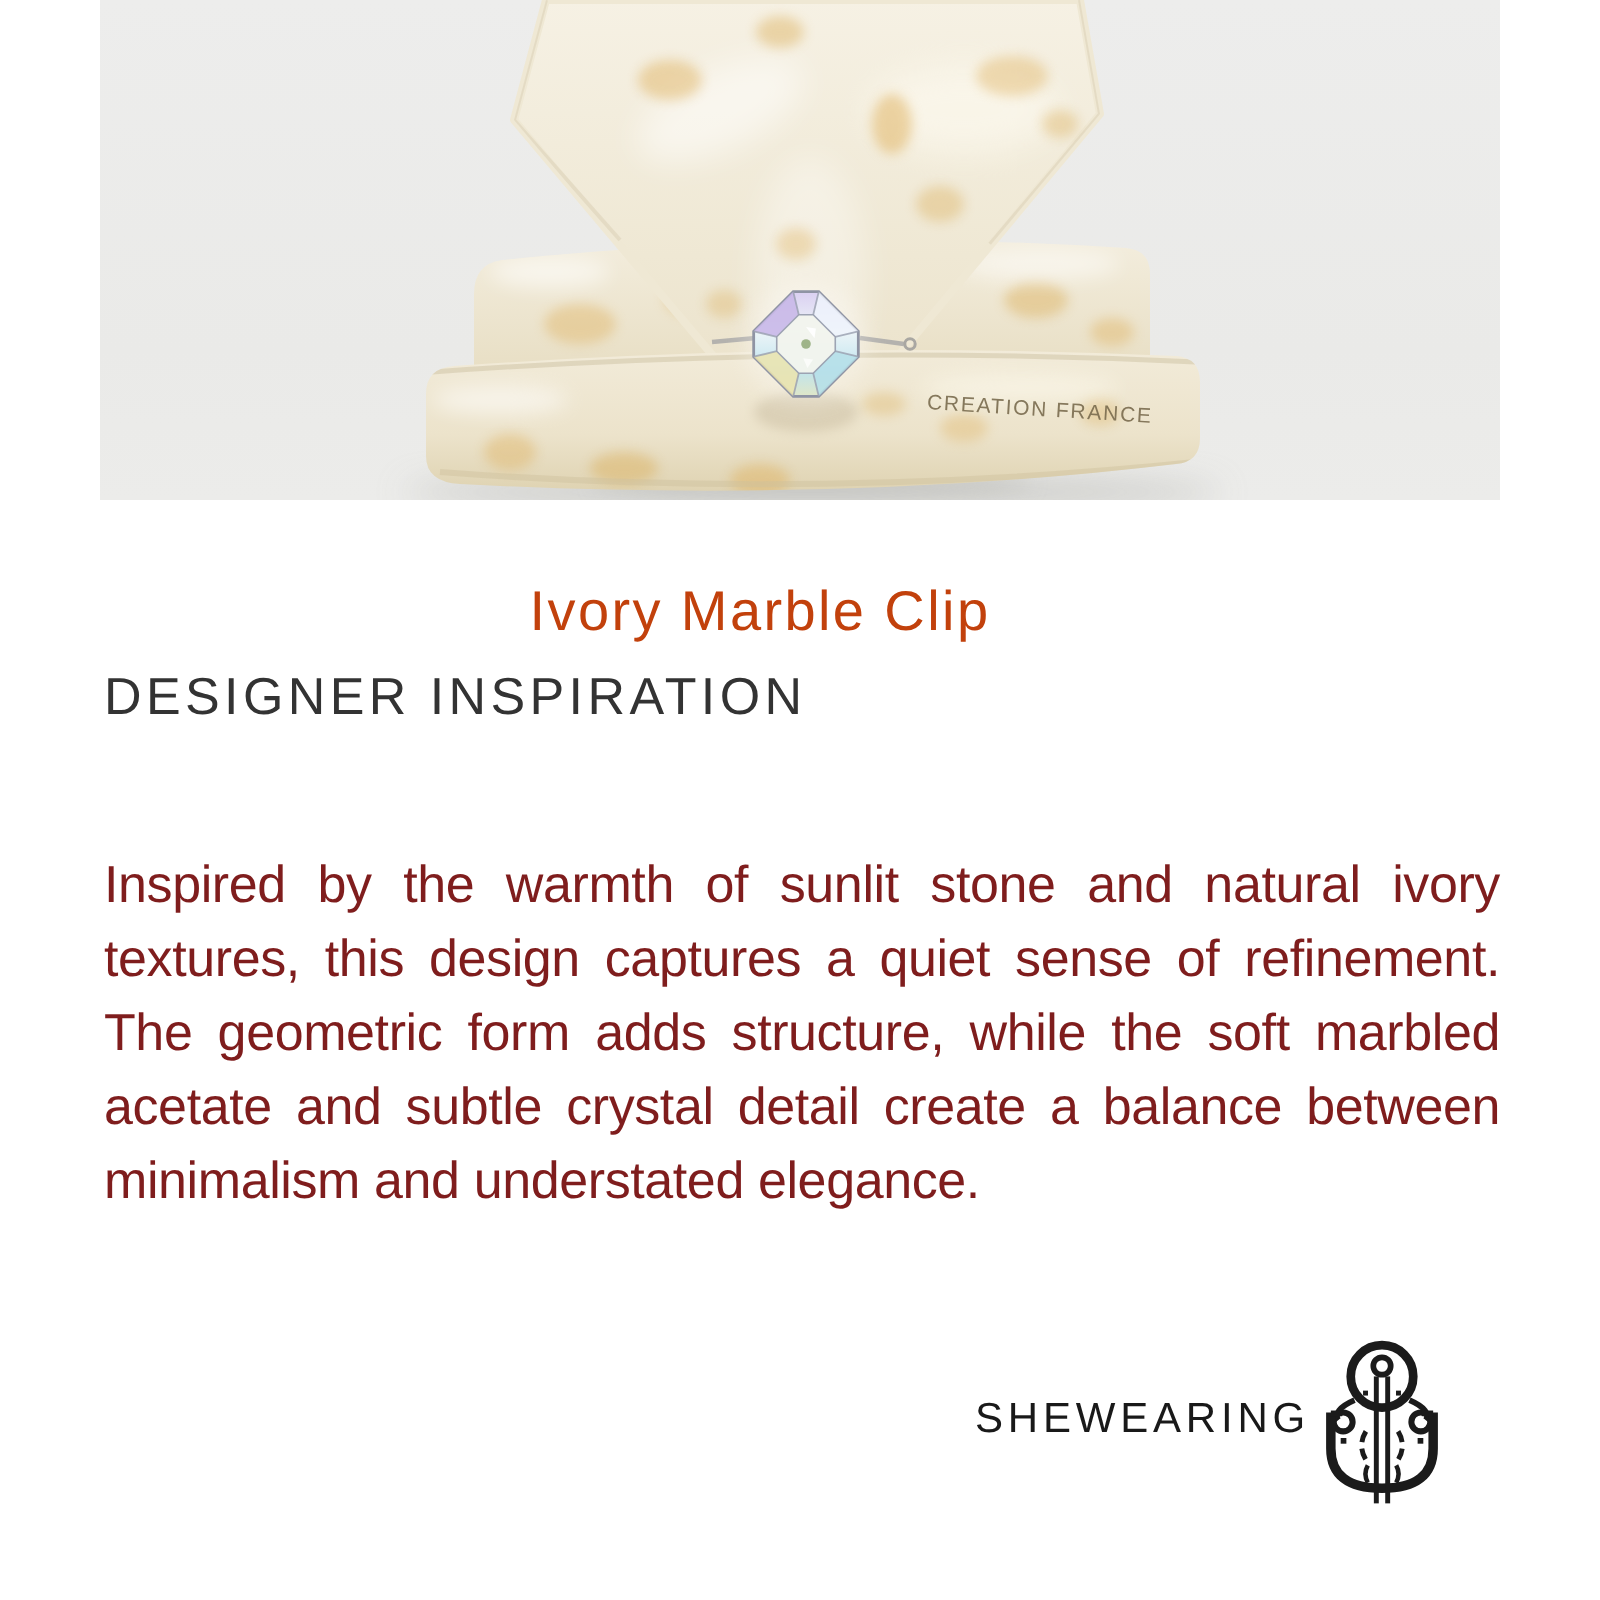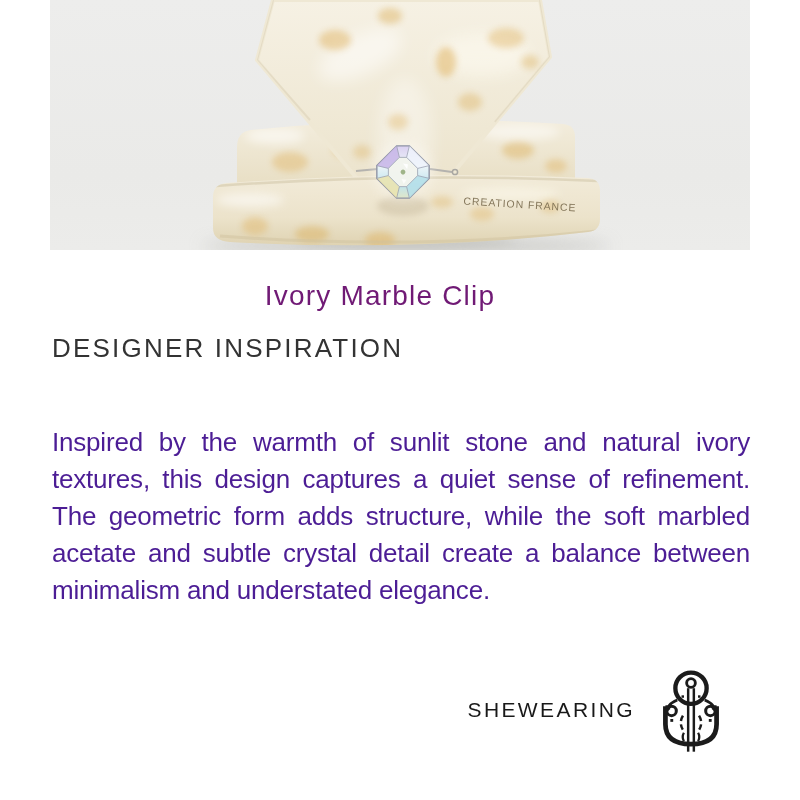--- a/index.html
+++ b/index.html
@@ -5,36 +5,36 @@
   html,body{margin:0;padding:0;background:#ffffff;}
   body{width:800px;height:800px;overflow:hidden;font-family:"Liberation Sans",sans-serif;}
   .page{position:relative;width:800px;height:800px;background:#ffffff;}
 
   
   .photo{position:absolute;left:50px;top:0;width:700px;height:250px;overflow:hidden;}
   .photo svg{display:block;}
 
   
   .product-title{
-    position:absolute;left:0;top:280px;width:760px;text-align:center;
-    font-size:28px;font-weight:300;letter-spacing:1.2px;color:#701a75;
+    position:absolute;left:0;top:290px;width:760px;text-align:center;
+    font-size:28px;font-weight:300;letter-spacing:1.2px;color:#c2410c;
   }
   .section-heading{
     position:absolute;left:52px;top:333px;
     font-size:26px;font-weight:300;letter-spacing:2.2px;color:#333333;text-align:center;
   }
   .body-text{
     position:absolute;left:52px;top:398px;width:698px;
-    font-size:26px;line-height:37px;color:#4c1d95;
+    font-size:26px;line-height:37px;color:#7f1d1d;
     text-align:justify;letter-spacing:-0.2px;
   }
   
   .footer{
     position:absolute;top:660px;right:73px;height:100px;
-    display:flex;align-items:center;gap:20px;justify-content:flex-end;
+    display:flex;align-items:center;gap:0;justify-content:flex-end;
   }
   .brand-name{
     font-size:21px;font-weight:300;letter-spacing:2.4px;color:#191919;
   }
   .brand-logo{width:72px;height:96px;}
 </style>
 </head>
 <body>
 
 <div class="page">

